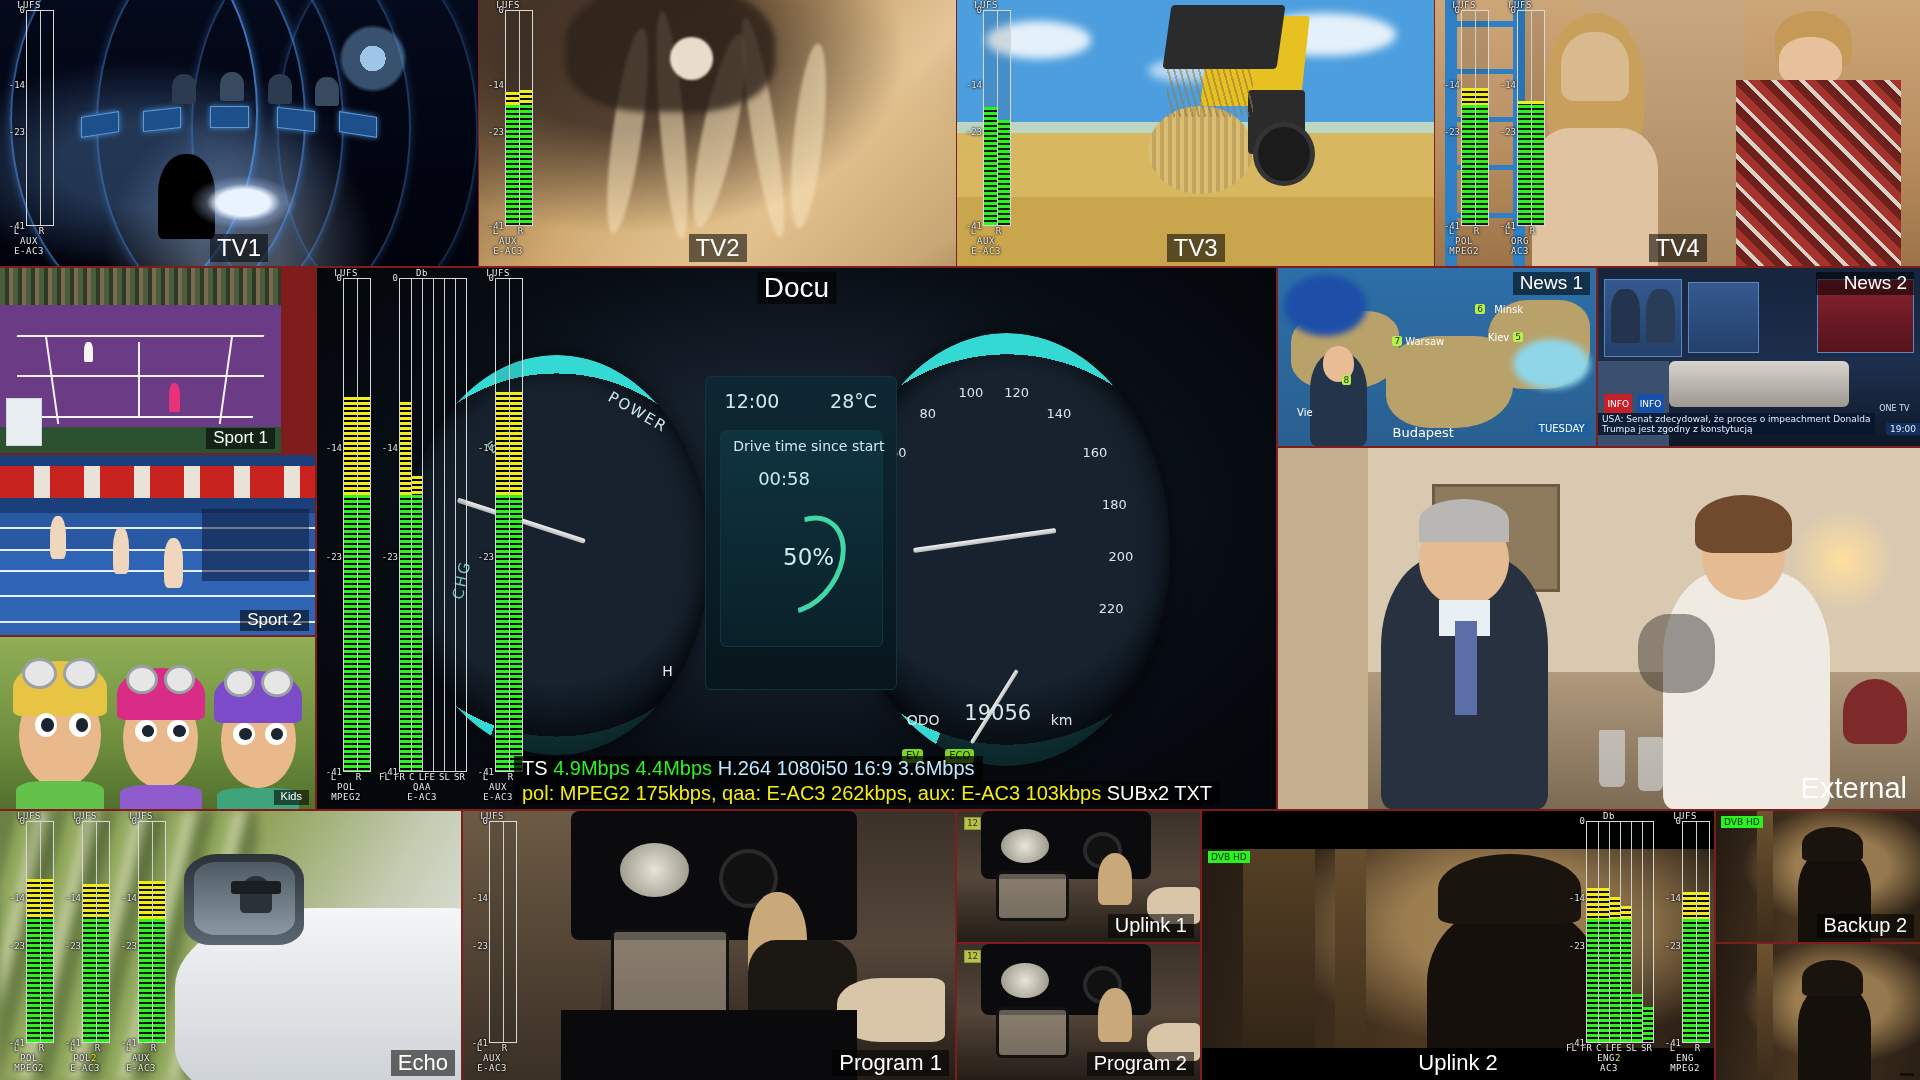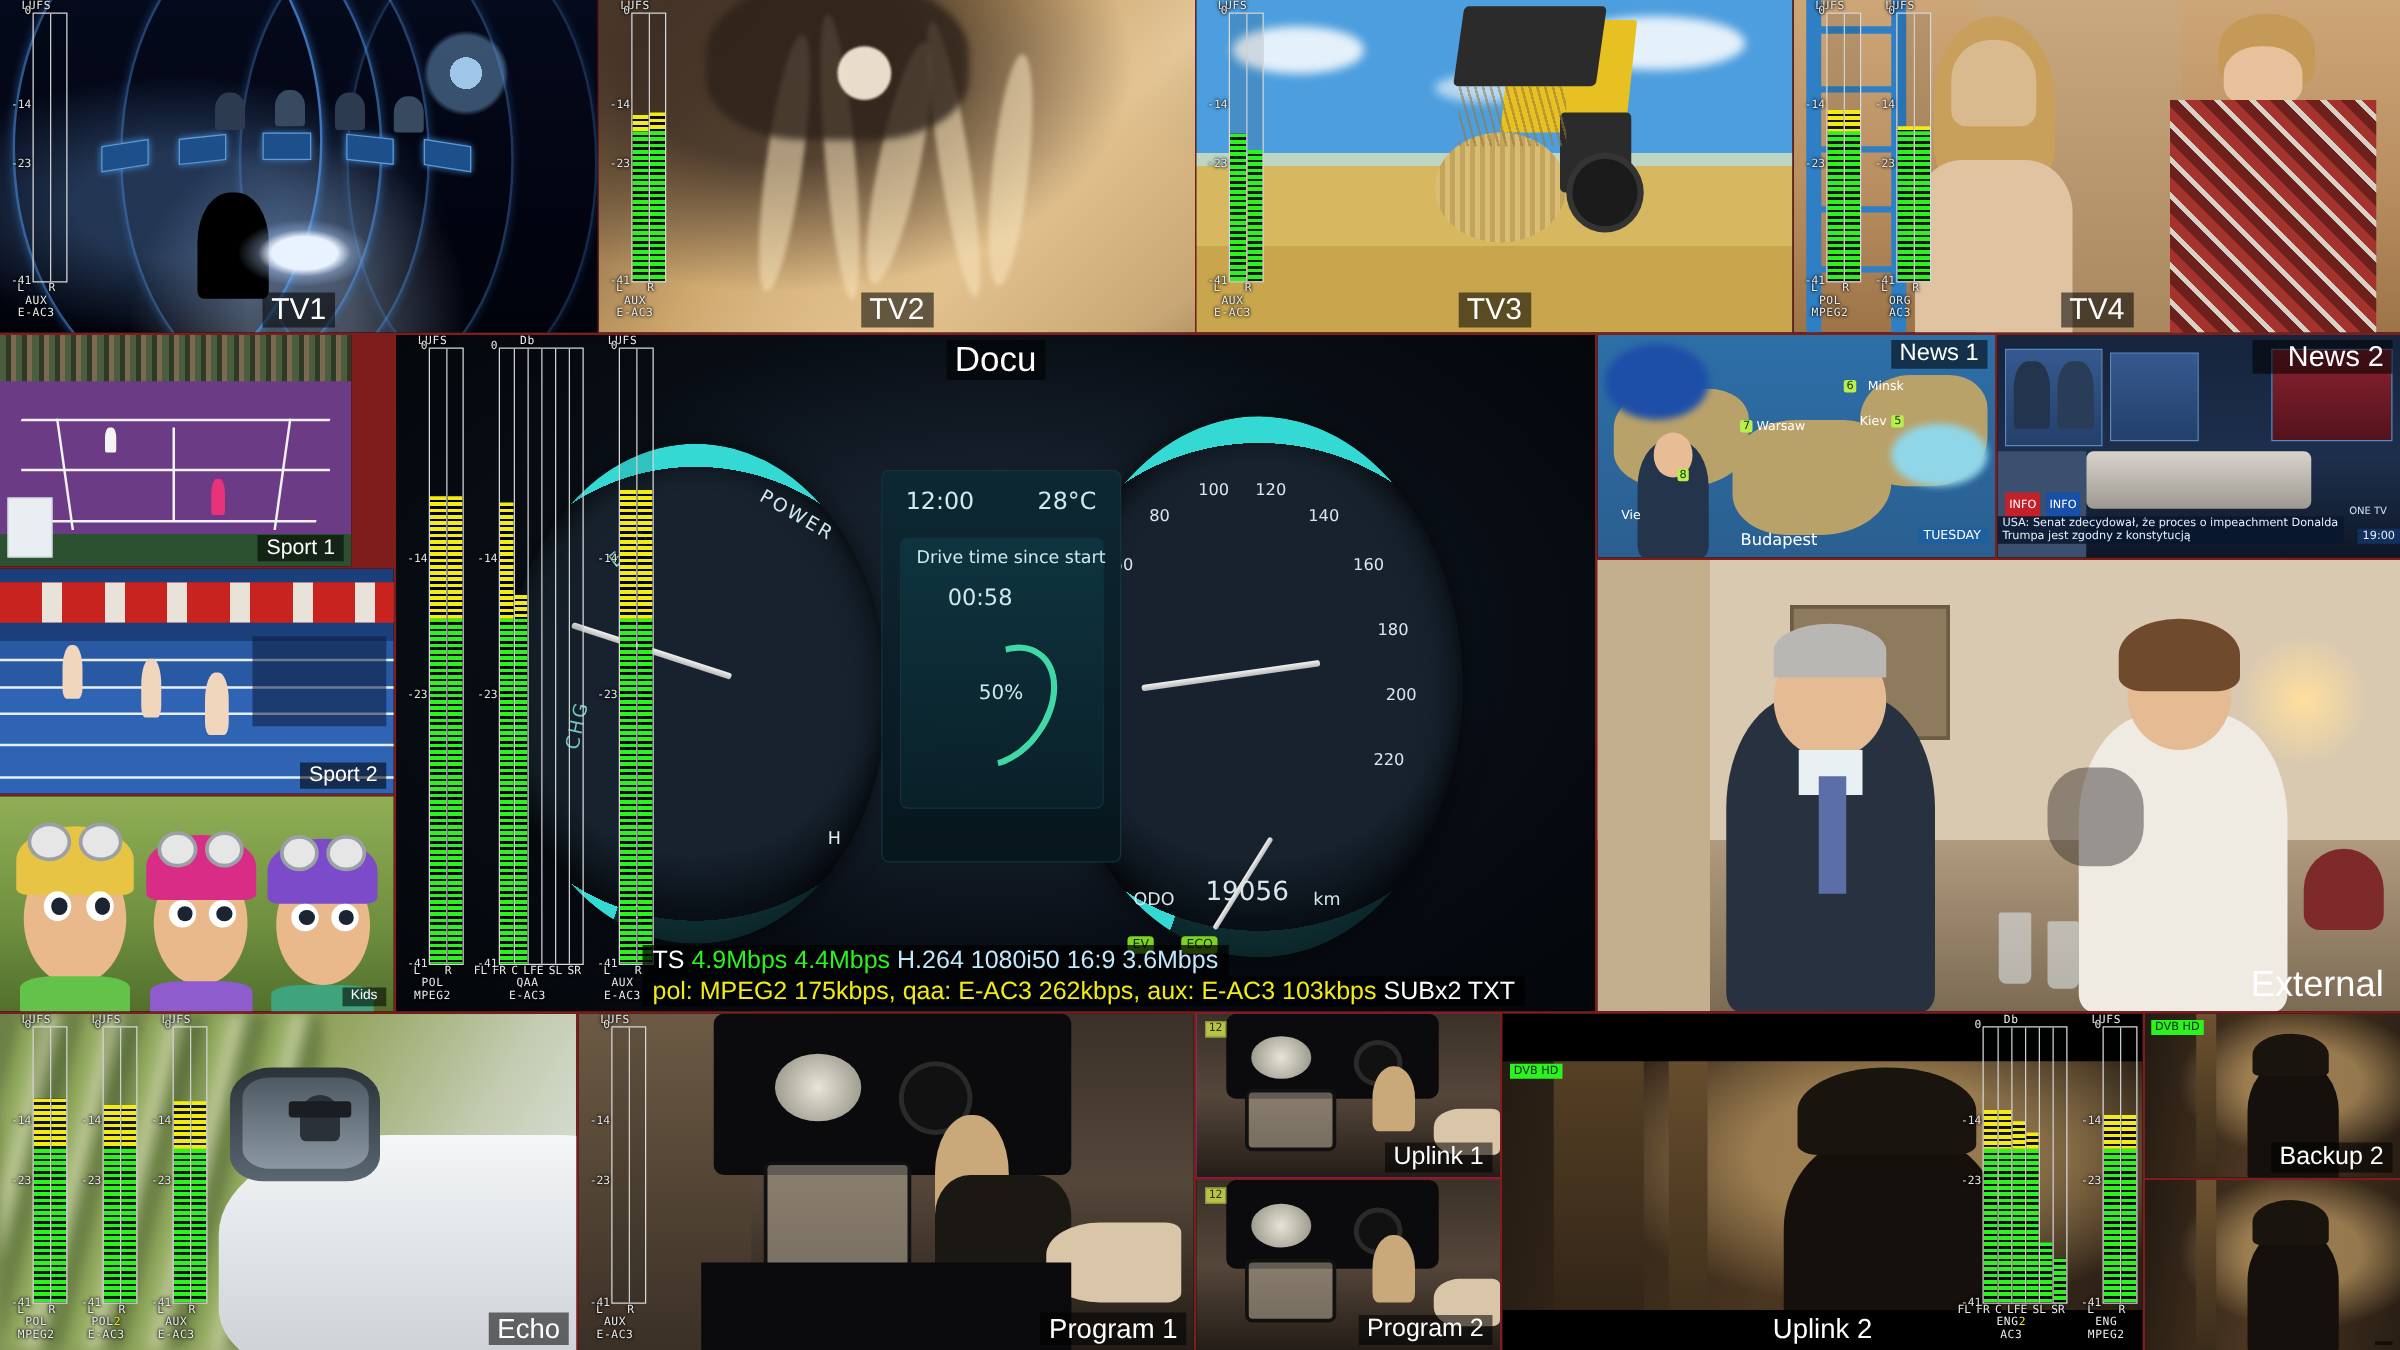--- a/index.html
+++ b/index.html
@@ -545,21 +545,21 @@
           <span class="word" style="left:78%;top:62%;font-size:13px;">220</span>
         </div>
 
         <div class="lcd" style="left:40.5%;top:20%;width:20%;height:58%;"></div>
         <div class="lcdtxt" style="left:42.5%;top:22.5%;font-size:19px;">12:00</div>
         <div class="lcdtxt" style="left:53.5%;top:22.5%;font-size:19px;">28°C</div>
         <div class="lcd" style="left:42%;top:30%;width:17%;height:40%;background:linear-gradient(#0e3440,#0a2028);"></div>
         <div class="lcdtxt" style="left:43.4%;top:31.5%;font-size:14px;">Drive time since start</div>
         <div class="lcdtxt" style="left:46%;top:37%;font-size:18px;">00:58</div>
         <div class="ring" style="left:46.5%;top:45%;width:8%;height:20%;"></div>
-        <div class="lcdtxt" style="left:48.6%;top:51%;font-size:16px;">50%</div>
+        <div class="lcdtxt" style="left:48.6%;top:51%;font-size:23px;">50%</div>
 
         <div class="word" style="left:61.5%;top:82%;font-size:14px;">ODO</div>
         <div class="word" style="left:67.5%;top:80%;font-size:21px;">19056</div>
         <div class="word" style="left:76.5%;top:82%;font-size:14px;">km</div>
         <div class="chip" style="left:61%;top:89%;">EV</div>
         <div class="chip" style="left:65.5%;top:89%;">ECO</div>
       </div>
     </div>
     <div class="meters" style="left: 4px; top: 6px; height: 528px; gap: 6px;">
         <div class="meterblock">
@@ -694,21 +694,21 @@
         <div style="position:absolute;left:15%;top:12%;width:9%;height:30%;background:#2a3d58;border-radius:40% 40% 8% 8%;"></div>
         <div class="desk" style="left:22%;top:52%;width:56%;height:26%;"></div>
         <div style="position:absolute;left:0;top:52%;width:22%;height:48%;background:#3b4f6e;"></div>
         <div class="bar" style="left:2%;bottom:18%;">INFO</div>
         <div class="bar" style="left:12%;bottom:18%;background:#1650a8;">INFO</div>
         <div class="ticker" style="left:0;bottom:6%;width:86%;overflow:hidden;">USA: Senat zdecydował, że proces o impeachment Donalda Trumpa jest zgodny z konstytucją</div>
         <div class="ticker" style="right:0;bottom:6%;background:#12305e;">19:00</div>
         <div class="ticker" style="right:2%;bottom:18%;background:transparent;color:#cfe0f6;font-size:8px;">ONE TV</div>
       </div>
     </div>
-    <div class="vlabel lbl-tr" style="font-size:23px;padding-left:28px;">News 2</div>
+    <div class="vlabel lbl-tr" style="font-size:19px;padding-left:28px;">News 2</div>
   </div>
 
   <div class="tile" style="left:1278px;top:448px;width:642px;height:361px;">
     <div class="video">
       <div class="ph ext">
         <div class="wall" style="left:0;top:0;width:100%;height:62%;"></div>
         <div class="frame" style="left:24%;top:10%;width:20%;height:30%;"></div>
         <div style="position:absolute;left:0;top:0;width:14%;height:100%;background:#c3ae8e;"></div>
         <div class="lamp" style="right:4%;top:16%;width:16%;height:30%;"></div>
         <div class="man" style="left:16%;top:30%;width:26%;height:70%;"></div>

